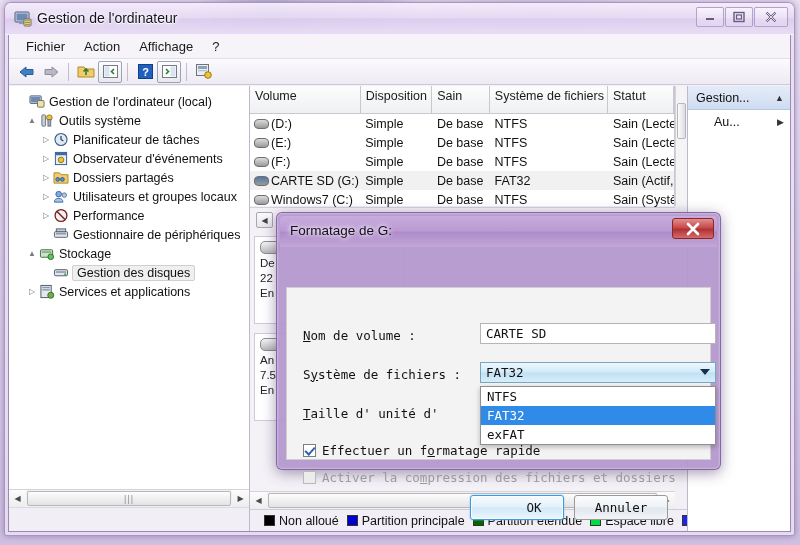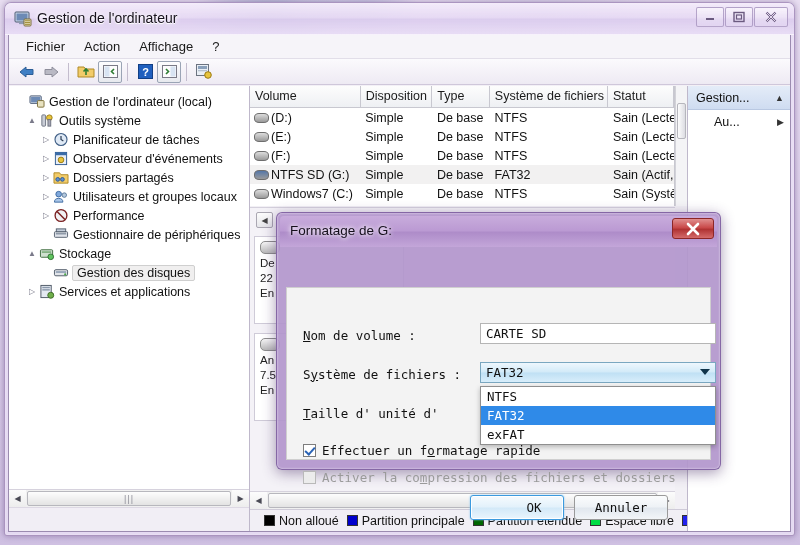--- a/index.html
+++ b/index.html
@@ -112,21 +112,21 @@
   #lefththumb {
     height:15px; margin:0 1px; flex:1;
     background:linear-gradient(180deg,#fdfdfd,#e3e3e3);
     border:1px solid #b7b7bd; border-radius:2px;
     display:flex; align-items:center; justify-content:center;
     color:#8e8e98; font-size:9px; letter-spacing:1px;
   }
   #leftstatus { position:absolute; left:0; right:0; bottom:0; height:24px; background:#f1eef5; border-top:1px solid #ddd8e4; }
 
   
-  #listhdr { display:flex; height:22px; background:linear-gradient(180deg,#fdfdfd,#eef0f3);
+  #listhdr { display:flex; height:28px; background:linear-gradient(180deg,#fdfdfd,#eef0f3);
              border-bottom:1px solid #c8c8d0; font-size:12.5px; color:#1a1a1a; }
   .hcell { padding:3px 5px; border-right:1px solid #c8c8d0; overflow:hidden; white-space:nowrap; }
   .vrow { display:flex; height:19px; font-size:12.5px; color:#111; align-items:center; }
   .vrow.sel { background:#f2f1f1; }
   .vcell { padding:0 5px; overflow:hidden; white-space:nowrap; }
   .dskico { width:15px; height:10px; border-radius:5px/4px; flex:none; margin:0 2px 0 4px; position:relative; }
 
   #listwrap { position:absolute; left:0; right:12px; top:0; height:120px; background:#fff;
               border-right:1px solid #c8c8d0; }
   #listvscroll { position:absolute; right:0; top:0; width:12px; height:120px;
@@ -445,21 +445,21 @@
         </div>
         <div id="leftstatus"></div>
       </div>
 
       <div id="midpane">
 
         <div id="listwrap">
           <div id="listhdr">
               <div class="hcell" style="width: 118px;">Volume</div>
               <div class="hcell" style="width: 76px;">Disposition</div>
-              <div class="hcell" style="width: 61px;">Type</div>
+              <div class="hcell" style="width: 61px;">Sain</div>
               <div class="hcell" style="width: 126px;">Système de fichiers</div>
               <div class="hcell" style="width: 70px;">Statut</div>
             </div>
           <div id="listbody">
               <div class="vrow">
                 <div class="vcell" style="width: 118px; display: flex; align-items: center; padding: 0px;">
                   <span class="dskico" style="background: linear-gradient(rgb(220, 220, 220), rgb(154, 154, 154)); border: 1px solid rgb(110, 110, 110);"></span>
                   <span>(D:)</span>
                 </div>
                 <div class="vcell" style="width: 76px;">Simple</div>
@@ -483,21 +483,21 @@
                   <span>(F:)</span>
                 </div>
                 <div class="vcell" style="width: 76px;">Simple</div>
                 <div class="vcell" style="width: 61px;">De base</div>
                 <div class="vcell" style="width: 126px;">NTFS</div>
                 <div class="vcell" style="width: 70px;">Sain (Lecte</div>
               </div>
               <div class="vrow sel">
                 <div class="vcell" style="width: 118px; display: flex; align-items: center; padding: 0px;">
                   <span class="dskico" style="background: linear-gradient(rgb(85, 119, 168), rgb(154, 154, 154)); border: 1px solid rgb(110, 110, 110);"></span>
-                  <span>NTFS SD (G:)</span>
+                  <span>CARTE SD (G:)</span>
                 </div>
                 <div class="vcell" style="width: 76px;">Simple</div>
                 <div class="vcell" style="width: 61px;">De base</div>
                 <div class="vcell" style="width: 126px;">FAT32</div>
                 <div class="vcell" style="width: 70px;">Sain (Actif,</div>
               </div>
               <div class="vrow">
                 <div class="vcell" style="width: 118px; display: flex; align-items: center; padding: 0px;">
                   <span class="dskico" style="background: linear-gradient(rgb(220, 220, 220), rgb(154, 154, 154)); border: 1px solid rgb(110, 110, 110);"></span>
                   <span>Windows7 (C:)</span>

